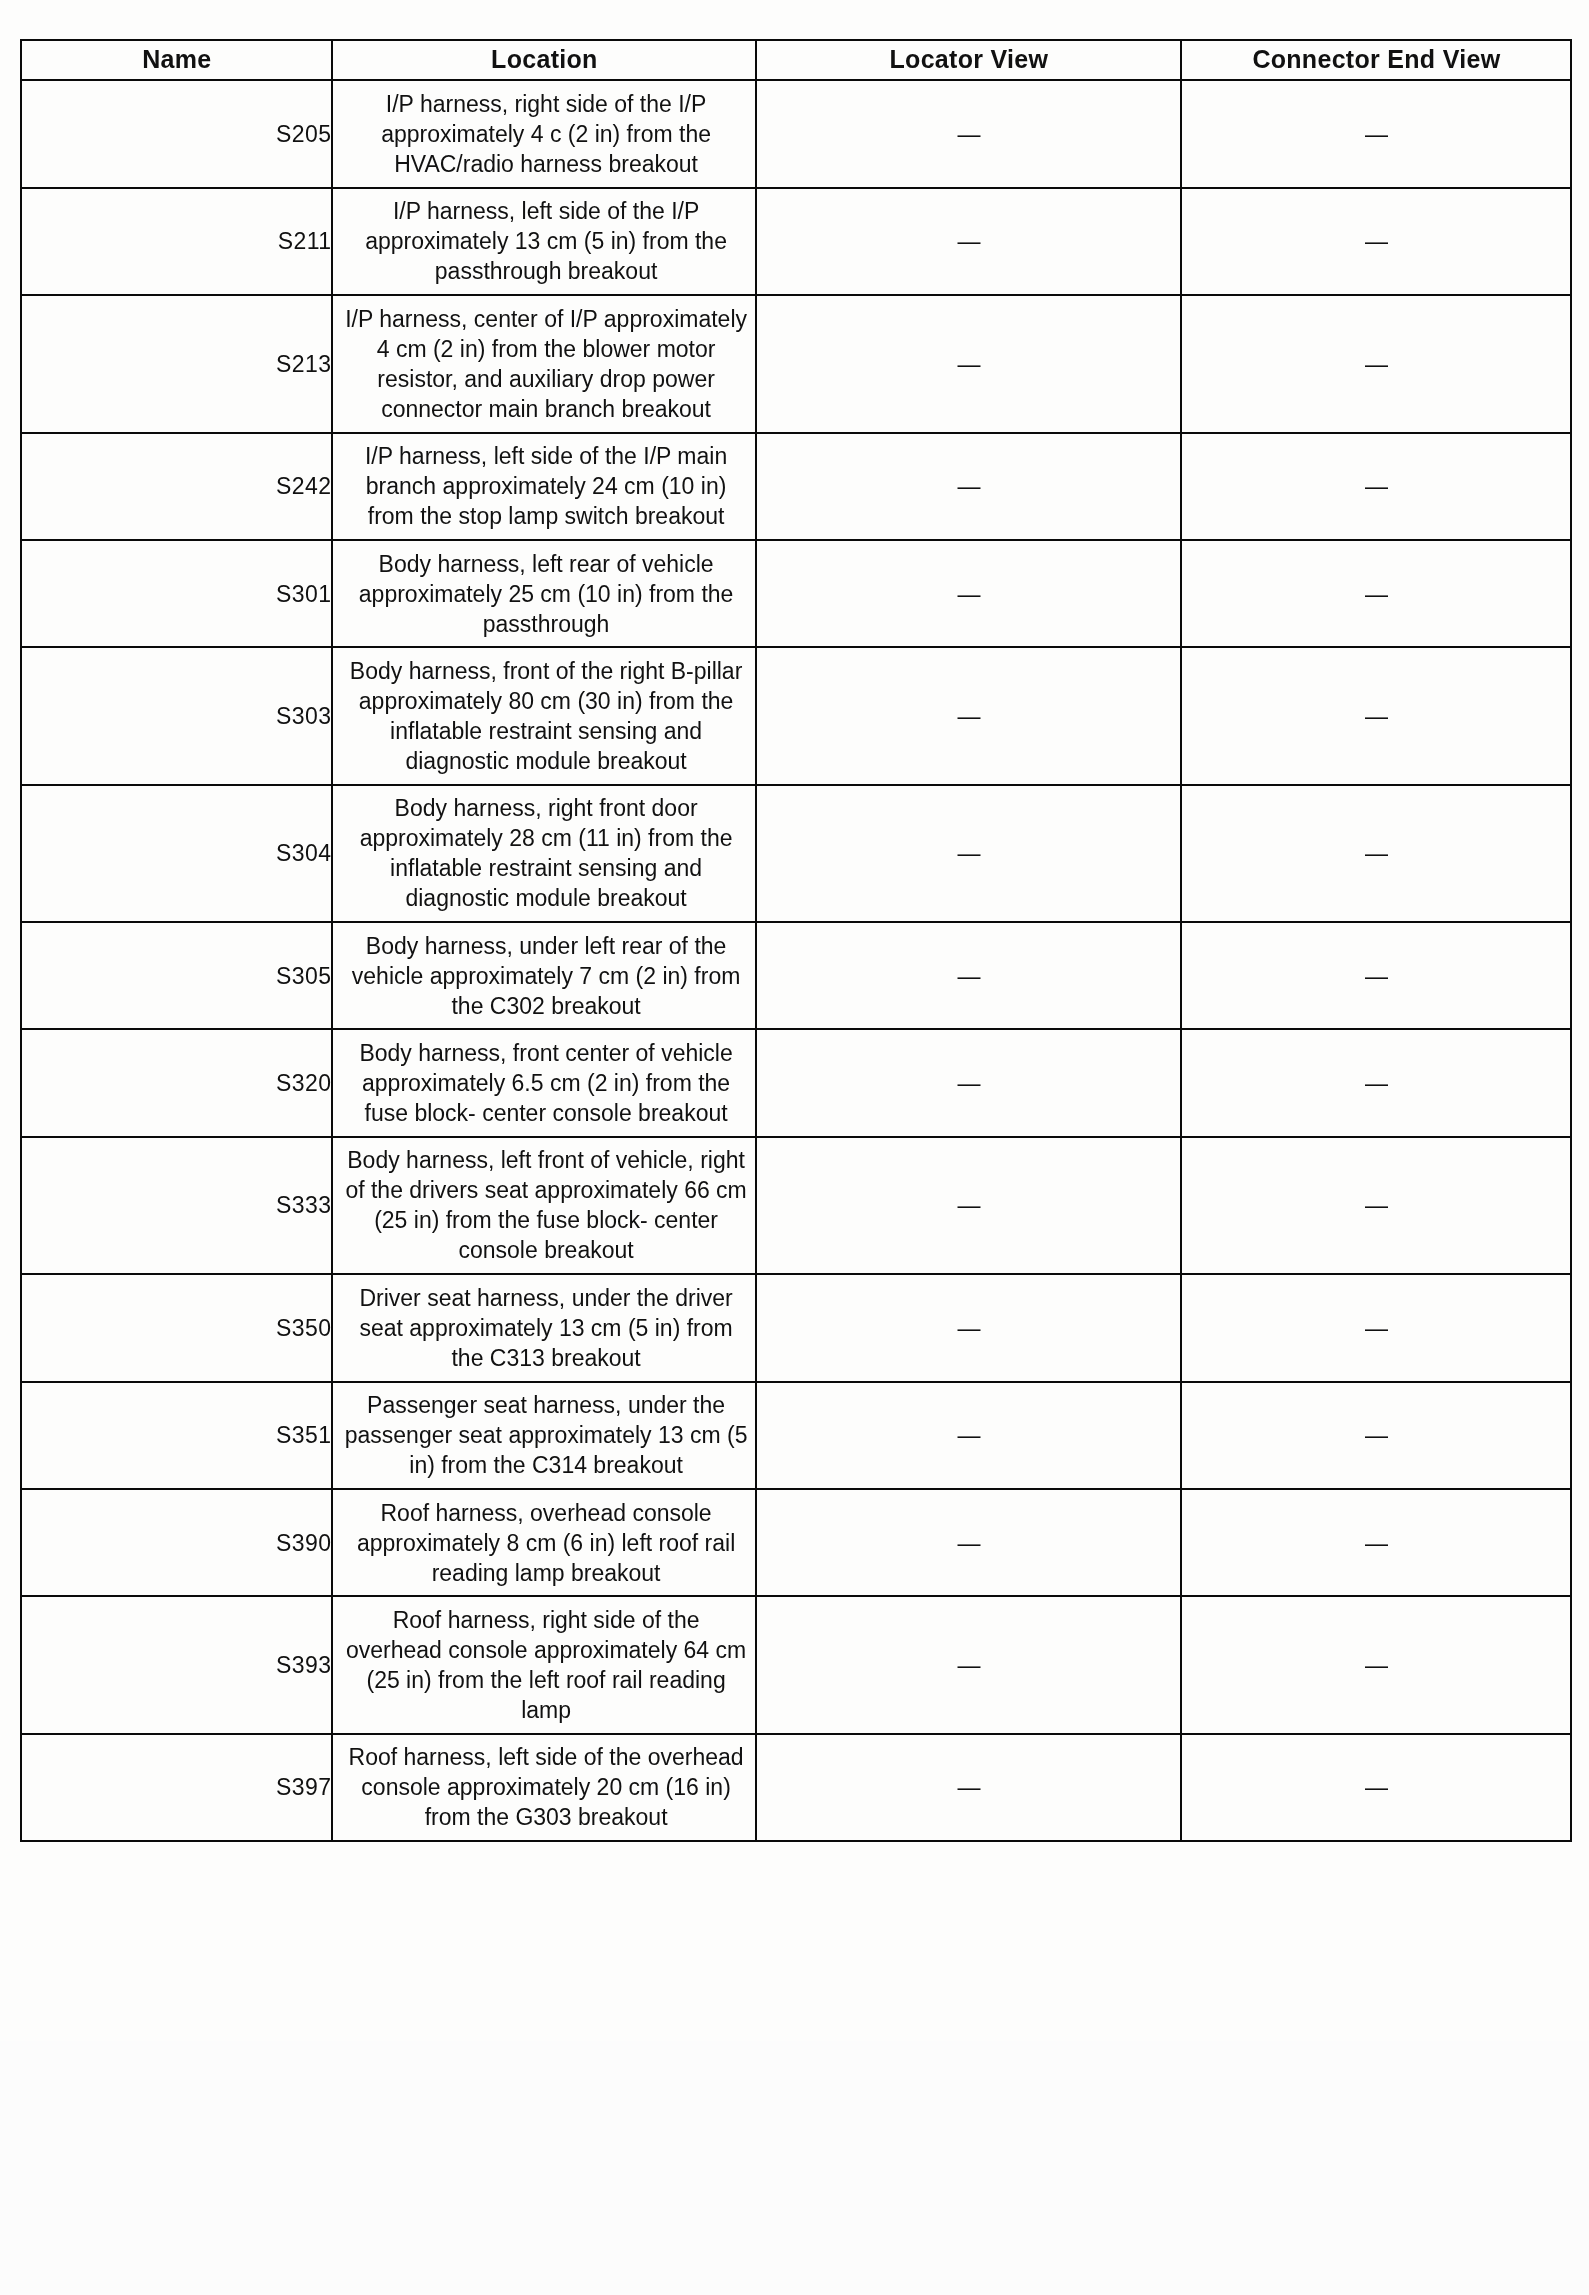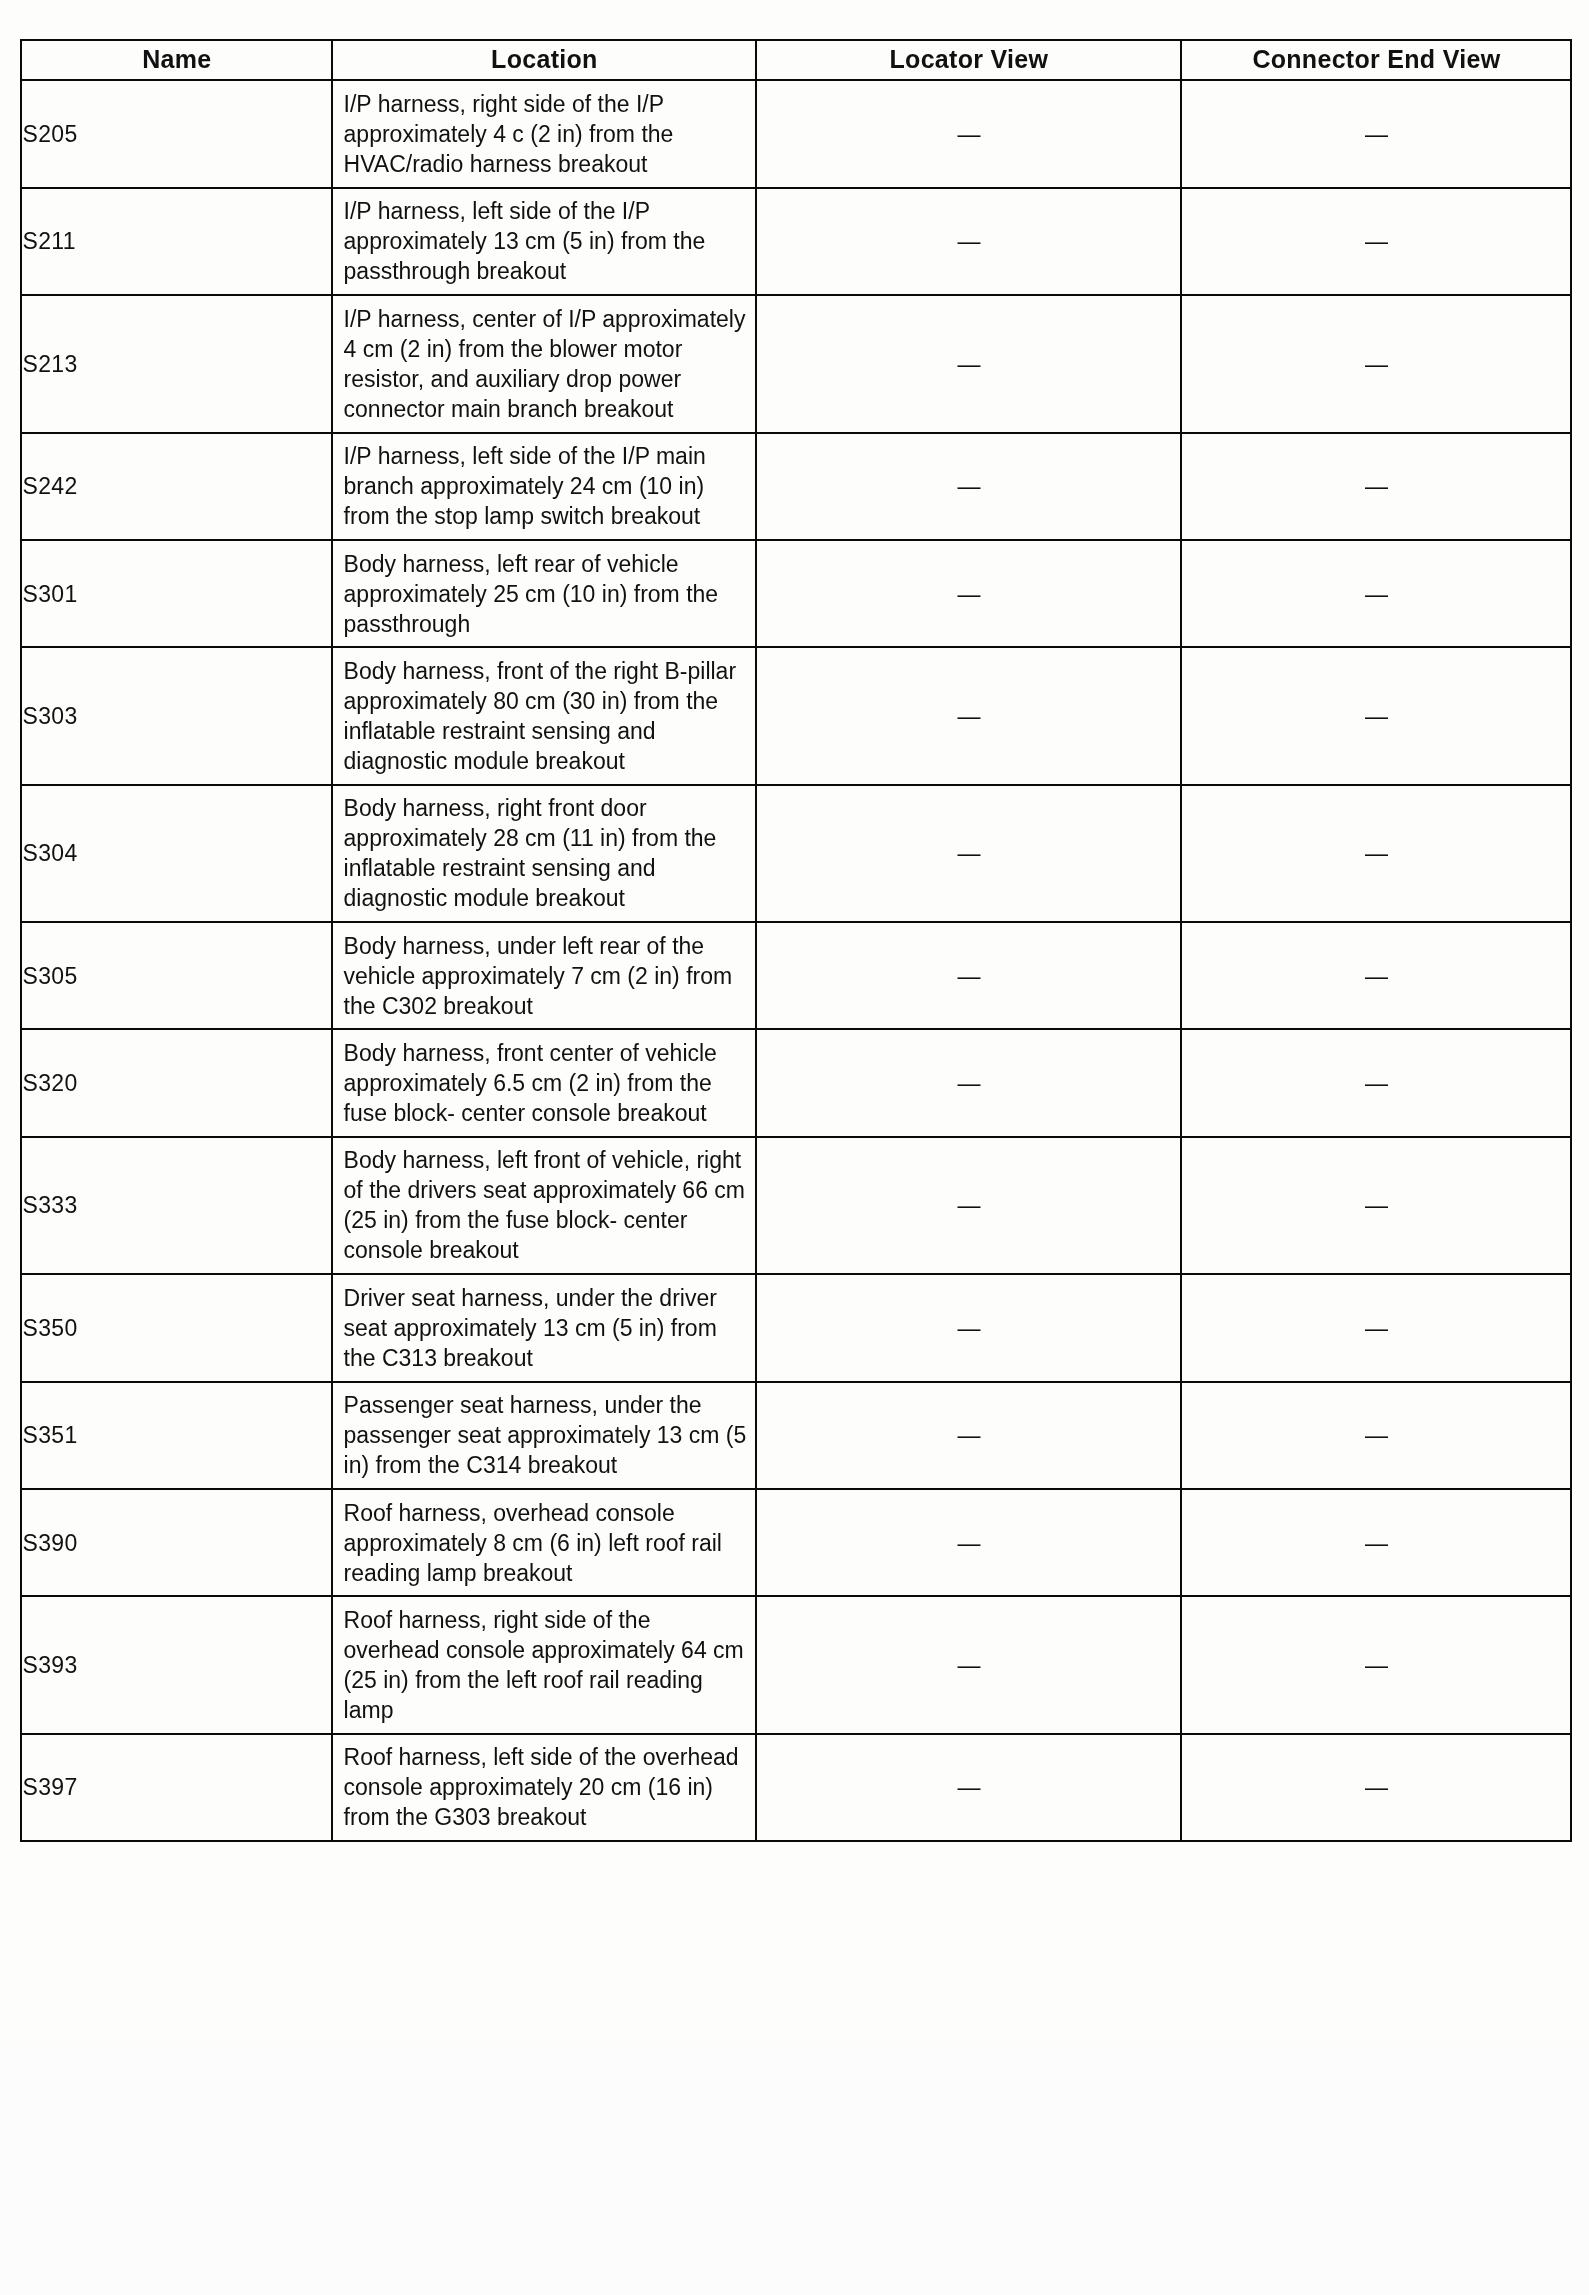--- a/index.html
+++ b/index.html
@@ -39,25 +39,25 @@
     text-align: center;
     padding: 4.3px 3.4px 5.1px 3.4px;
     letter-spacing: 0.3px;
   }
   table.splice-table td {
     font-size: 23px;
     line-height: 30px;
     vertical-align: middle;
   }
   td.name-cell {
-    text-align: left;
+    text-align: right;
     letter-spacing: 0.4px;
   }
   td.loc-cell {
-    text-align: left;
+    text-align: center;
     padding: 7.7px 6.8px 7.7px 10.2px;
   }
   td.dash-cell {
     text-align: center;
     font-size: 25.5px;
   }
   .figure-id {
     position: absolute;
     left: 22px;
     top: 2233px;

